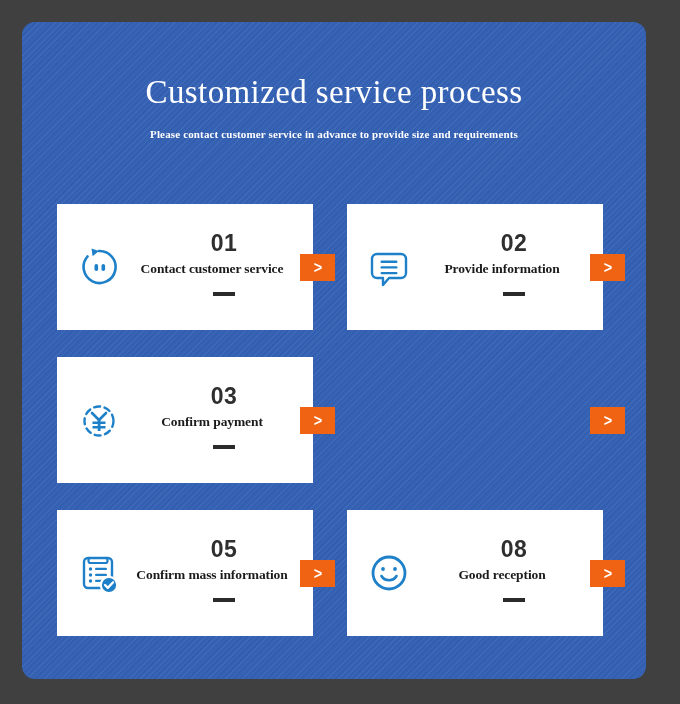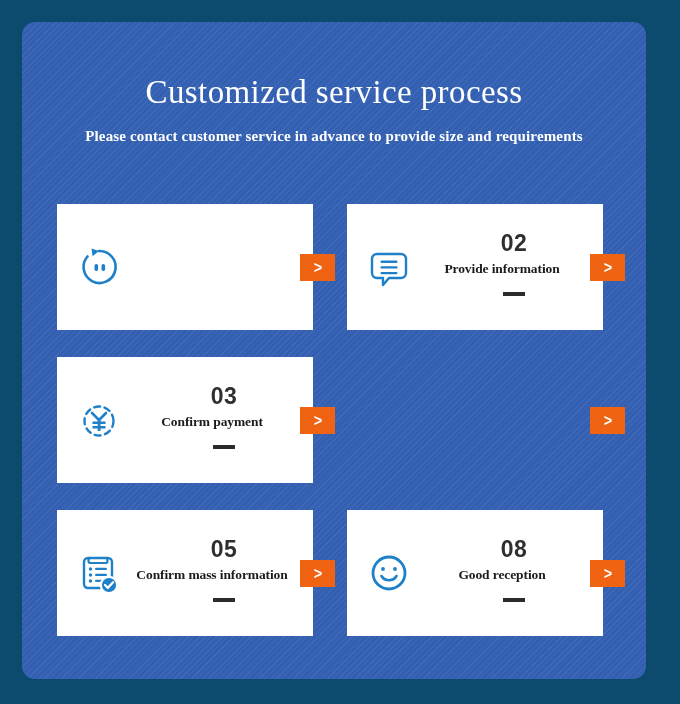--- a/index.html
+++ b/index.html
@@ -11,21 +11,21 @@
     width: 680px;
     height: 704px;
     font-family: "Liberation Sans", sans-serif;
     overflow: hidden;
   }
 
   #root {
     position: relative;
     width: 680px;
     height: 704px;
-    background: #0c4a6e;
+    background: #404040;
   }
 
   
   .panel {
     position: absolute;
     left: 22px;
     top: 22px;
     width: 624px;
     height: 657px;
     border-radius: 13px;
@@ -57,21 +57,21 @@
     letter-spacing: 0.4px;
     white-space: nowrap;
   }
   .subtitle {
     position: absolute;
     left: 0;
     top: 106px;
     width: 624px;
     text-align: center;
     font-family: "Liberation Serif", serif;
-    font-size: 15px;
+    font-size: 11px;
     font-weight: 700;
     color: #ffffff;
     letter-spacing: 0.15px;
     white-space: nowrap;
   }
 
   
   .grid {
     position: absolute;
     left: 35px;
@@ -202,20 +202,27 @@
         <div class="card left">
           <div class="card-inner">
             <div class="icon-wrap">
               <svg width="48" height="48" viewBox="0 0 48 48">
                 <path d="M12.5 13.5 A16 16 0 1 0 24 8" fill="none" stroke="#1d80c8" stroke-width="2.6" stroke-linecap="round"></path>
                 <path d="M24 8 L16.5 5.5 L17.6 13.3 Z" fill="#1d80c8"></path>
                 <rect x="19.5" y="21" width="3.6" height="7" rx="1.8" fill="#1d80c8"></rect>
                 <rect x="26.5" y="21" width="3.6" height="7" rx="1.8" fill="#1d80c8"></rect>
               </svg>
             </div>
+            <div class="text-block">
+              <div class="step-num">01</div>
+              <div class="step-label">Contact customer service</div>
+              <div class="step-dash">
+                  <i></i>
+                </div>
+            </div>
           </div>
         </div>
 
         <div class="card right">
           <div class="card-inner">
             <div class="icon-wrap">
               <svg width="48" height="48" viewBox="0 0 48 48">
                 <path d="M12 11 h24 a5 5 0 0 1 5 5 v14 a5 5 0 0 1 -5 5 h-12 l-6 7 v-7 h-6 a5 5 0 0 1 -5 -5 v-14 a5 5 0 0 1 5 -5 z" fill="none" stroke="#1d80c8" stroke-width="2.4" stroke-linejoin="round"></path>
                 <rect x="15.5" y="17.5" width="17" height="2.4" rx="1.2" fill="#1d80c8"></rect>
                 <rect x="15.5" y="23.2" width="17" height="2.4" rx="1.2" fill="#1d80c8"></rect>

